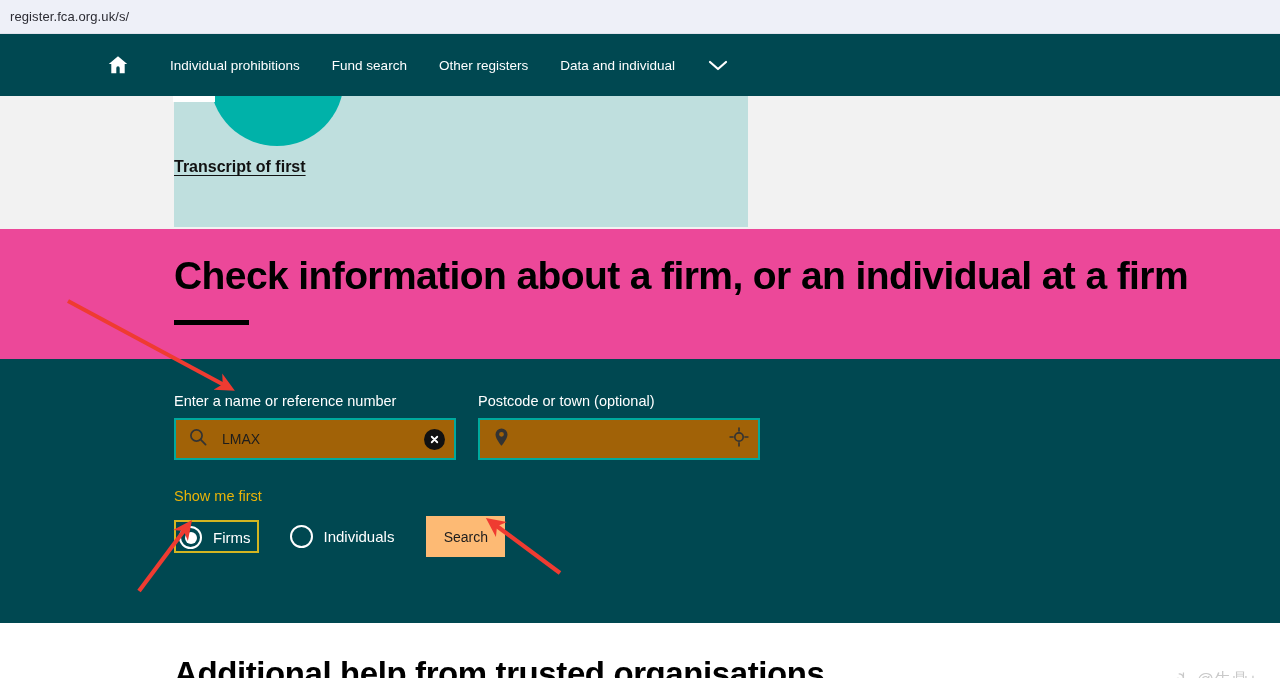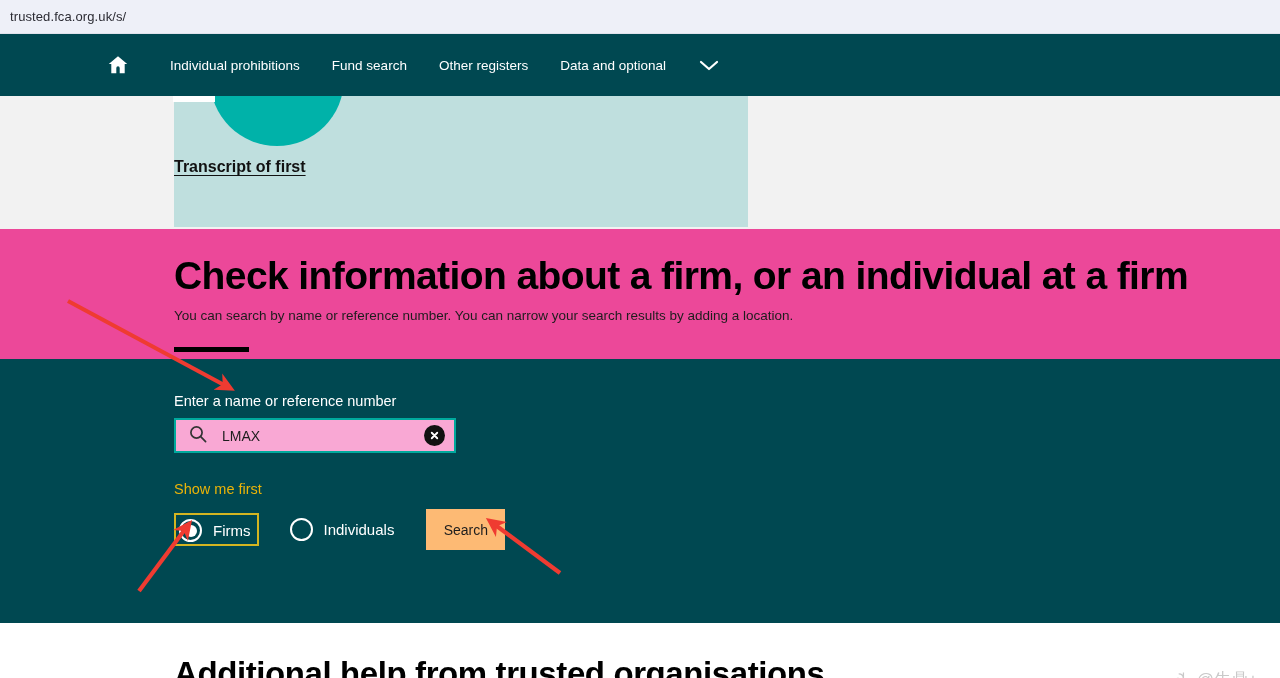--- a/index.html
+++ b/index.html
@@ -130,22 +130,22 @@
   .field-row { display: flex; }
   .field-group { margin-right: 22px; }
   .field-label {
     color: #ffffff;
     font-size: 14.5px;
     margin-bottom: 9px;
     display: block;
   }
   .input-box {
     width: 282px;
-    height: 35px;
-    background: #f9a8d4;
+    height: 42px;
+    background: #a16207;
     border: 2px solid #00a99d;
     display: flex;
     align-items: center;
     padding: 0 9px 0 12px;
   }
   .input-box .val {
     flex: 1;
     font-size: 14px;
     color: #1d1d1d;
     margin-left: 14px;
@@ -249,53 +249,52 @@
     left: 0; top: 0;
     width: 1280px; height: 678px;
     pointer-events: none;
     z-index: 50;
   }
 </style>
 </head>
 <body>
 
 <div class="urlbar">
-  <span class="url-text">trusted.fca.org.uk/s/</span>
+  <span class="url-text">register.fca.org.uk/s/</span>
 </div>
 
 <div class="navbar">
   <span class="home-icon">
     <svg width="24" height="24" viewBox="0 0 24 24" fill="#ffffff">
       <path d="M12 3.2 2.8 11.1h2.5v9.2h5.0v-5.4a1.7 1.7 0 0 1 3.4 0v5.4h5.0v-9.2h2.5z"></path>
     </svg>
   </span>
   <div class="nav-items">
     <span class="nav-item">Individual prohibitions</span>
     <span class="nav-item">Fund search</span>
     <span class="nav-item">Other registers</span>
-    <span class="nav-item">Data and optional</span>
+    <span class="nav-item">Data and individual</span>
     <span class="chev">
       <svg width="22" height="14" viewBox="0 0 22 14" fill="none" stroke="#ffffff" stroke-width="2.2" stroke-linecap="round" stroke-linejoin="round">
         <path d="M3 4 L11 11 L19 4"></path>
       </svg>
     </span>
   </div>
 </div>
 
 <div class="video-band">
   <div class="white-tab"></div>
   <div class="video-thumb">
     <div class="video-circle"></div>
   </div>
   <a class="transcript-link">Transcript of first</a>
 </div>
 
 <div class="hero">
   <h1>Check information about a firm, or an individual at a firm</h1>
-  <p>You can search by name or reference number. You can narrow your search results by adding a location.</p>
   <div class="rule"></div>
 </div>
 
 <div class="search-panel">
   <div class="field-row">
 
     <div class="field-group">
       <span class="field-label">Enter a name or reference number</span>
       <div class="input-box">
         <span>
@@ -306,20 +305,37 @@
         </span>
         <input class="val" type="text" value="LMAX" style="">
         <span class="clear-btn">
           <svg width="11" height="11" viewBox="0 0 12 12" stroke="#ffffff" stroke-width="2" stroke-linecap="round">
             <path d="M3 3 L9 9 M9 3 L3 9"></path>
           </svg>
         </span>
       </div>
     </div>
 
+    <div class="field-group">
+      <span class="field-label">Postcode or town (optional)</span>
+      <div class="input-box">
+        <span>
+          <svg width="19" height="21" viewBox="0 0 19 21" fill="#333333">
+            <path d="M9.5 1.4a6 6 0 0 0-6 6c0 4.4 6 11.4 6 11.4s6-7 6-11.4a6 6 0 0 0-6-6zm0 8.3a2.4 2.4 0 1 1 0-4.8 2.4 2.4 0 0 1 0 4.8z"></path>
+          </svg>
+        </span>
+        <input class="val" type="text" value="" style="">
+        <span>
+          <svg width="20" height="20" viewBox="0 0 22 22" fill="none" stroke="#333333" stroke-width="1.8" stroke-linecap="round">
+            <circle cx="11" cy="11" r="4.6"></circle>
+            <path d="M11 1.2v3.3 M11 17.5v3.3 M1.2 11h3.3 M17.5 11h3.3"></path>
+          </svg>
+        </span>
+      </div>
+    </div>
 
   </div>
 
   <div class="showme">Show me first</div>
 
   <div class="radio-row">
     <div class="radio-wrap focused">
       <span class="radio-circle">
         <span class="dot"></span>
       </span>

